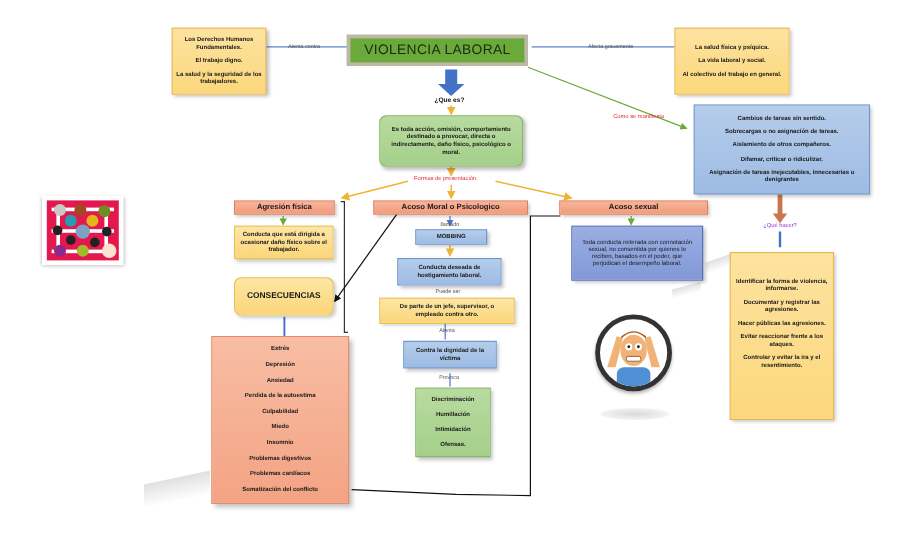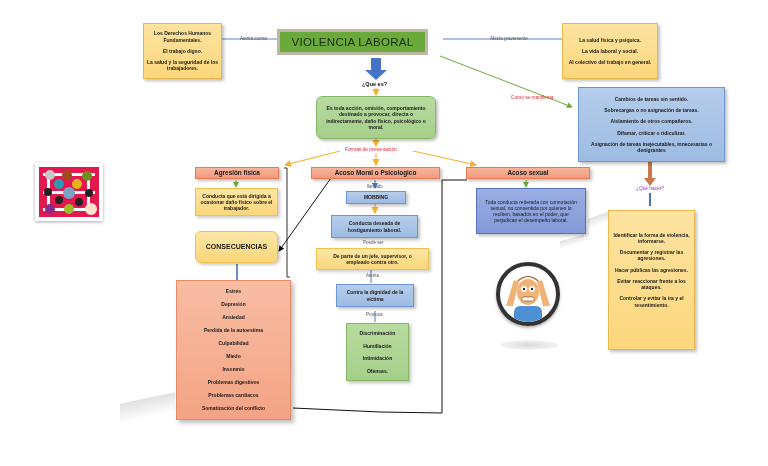--- a/index.html
+++ b/index.html
@@ -10,21 +10,21 @@
   .box p { margin: 2.5px 0; }
 
   .yellow { background: linear-gradient(#fde3a0, #fcd77c); border: 1px solid #e8b84a; box-shadow: 2px 2px 3px rgba(0,0,0,0.25); }
   .yellow-soft { background: linear-gradient(#fde6a6, #fbd67a); border: 1px solid #ecc24e; box-shadow: 2px 2px 3px rgba(0,0,0,0.2); }
   .blue { background: linear-gradient(#b6cdeb, #9dbbe3); border: 1px solid #6d96d0; box-shadow: 2px 2px 3px rgba(0,0,0,0.25); }
   .blue-dark { background: linear-gradient(#9aaee3, #8299d7); border: 1px solid #5a72bd; box-shadow: 2px 2px 3px rgba(0,0,0,0.25); }
   .green { background: linear-gradient(#b8dba0, #a5cf89); border: 1px solid #86b767; box-shadow: 2px 2px 3px rgba(0,0,0,0.25); }
   .salmon { background: linear-gradient(#f7b49a, #f29b7c); border: 1px solid #e47b55; box-shadow: 2px 2px 3px rgba(0,0,0,0.25); }
   .salmon-body { background: linear-gradient(#f8bda4, #f4a384); border: 1px solid #e48c68; box-shadow: 3px 3px 4px rgba(0,0,0,0.25); }
 
-  .title-box { position: absolute; left: 277px; top: 29px; width: 151px; height: 26px; background: #6aaa3a; border: 3px solid #bfb7a5; display:flex; align-items:center; justify-content:center; font-size: 11.5px; letter-spacing: 0.3px; color: #1c2a12; font-weight: normal; }
+  .title-box { position: absolute; left: 289px; top: 29px; width: 151px; height: 26px; background: #6aaa3a; border: 3px solid #bfb7a5; display:flex; align-items:center; justify-content:center; font-size: 11.5px; letter-spacing: 0.3px; color: #1c2a12; font-weight: normal; }
 
   .label { position: absolute; font-size: 4.5px; color: #555; white-space: nowrap; }
   .label-red { position: absolute; font-size: 4.8px; color: #e0262d; white-space: nowrap; }
   .label-purple { position: absolute; font-size: 4.8px; color: #8b2fc9; white-space: nowrap; }
   .label-bold { position: absolute; font-size: 6px; font-weight: bold; color: #111; white-space: nowrap; }
 
   .header-bar { font-size: 6.4px; }
   svg.lines { position: absolute; left: 0; top: 0; width: 768px; height: 466px; pointer-events: none; }
 
   .img-card { position: absolute; left: 35px; top: 163px; width: 68px; height: 58px; background: #fff; box-shadow: 0 1px 3px rgba(0,0,0,0.35); padding: 4px; }

